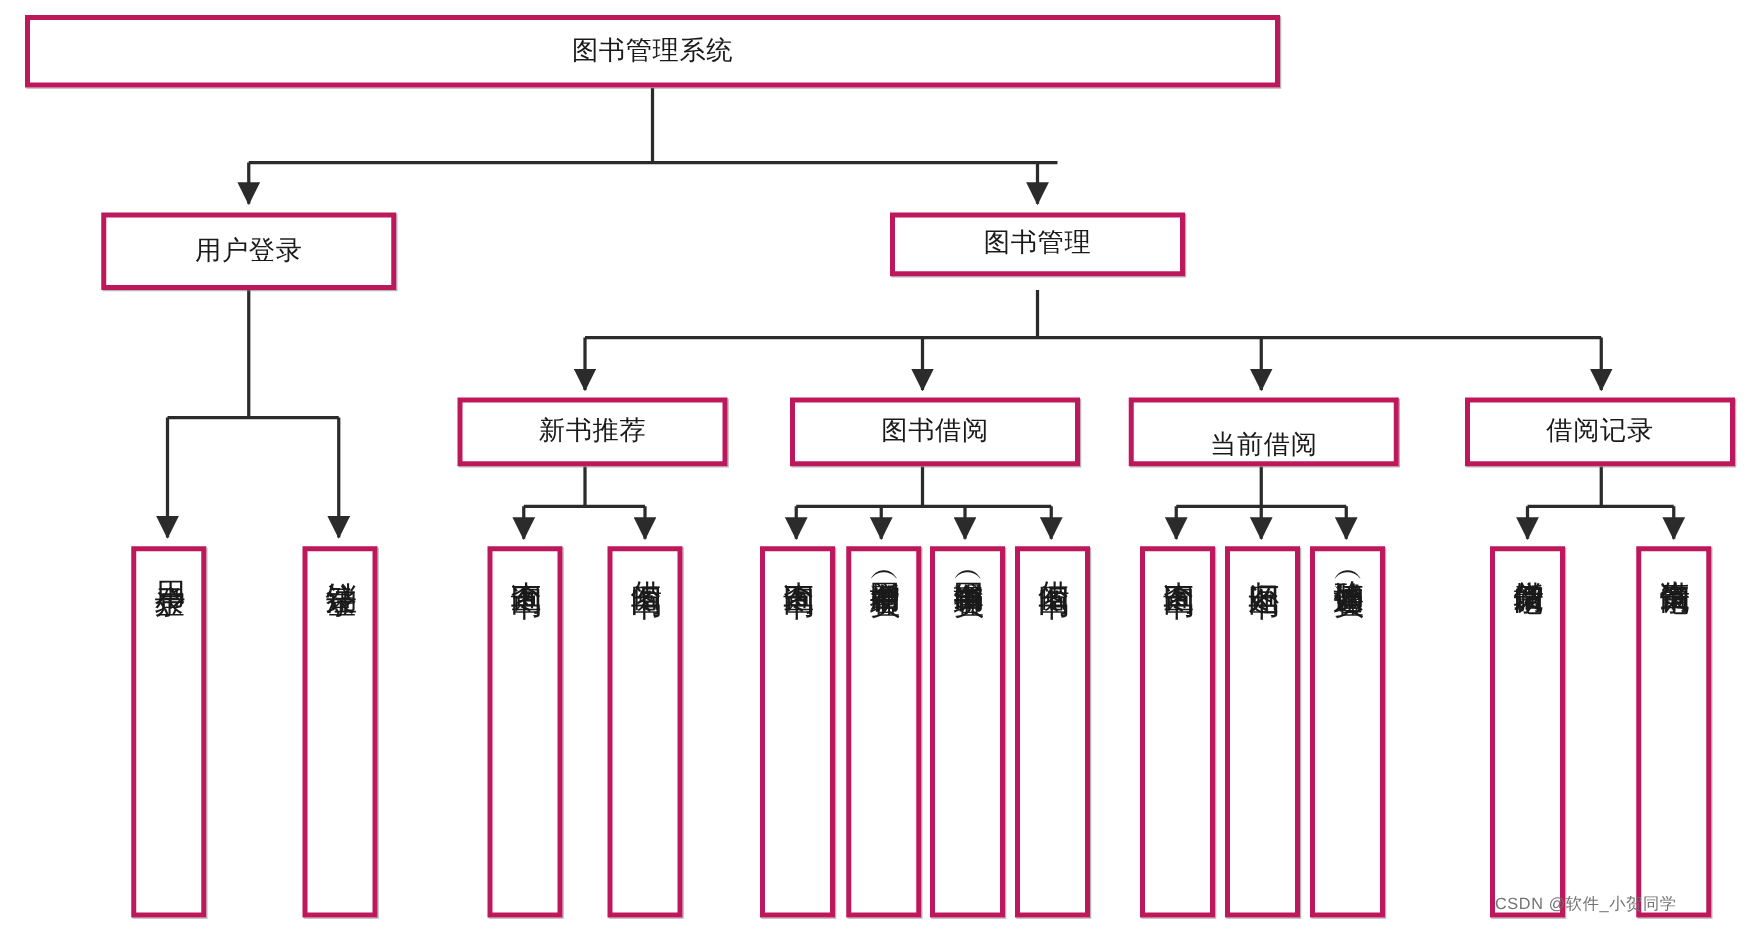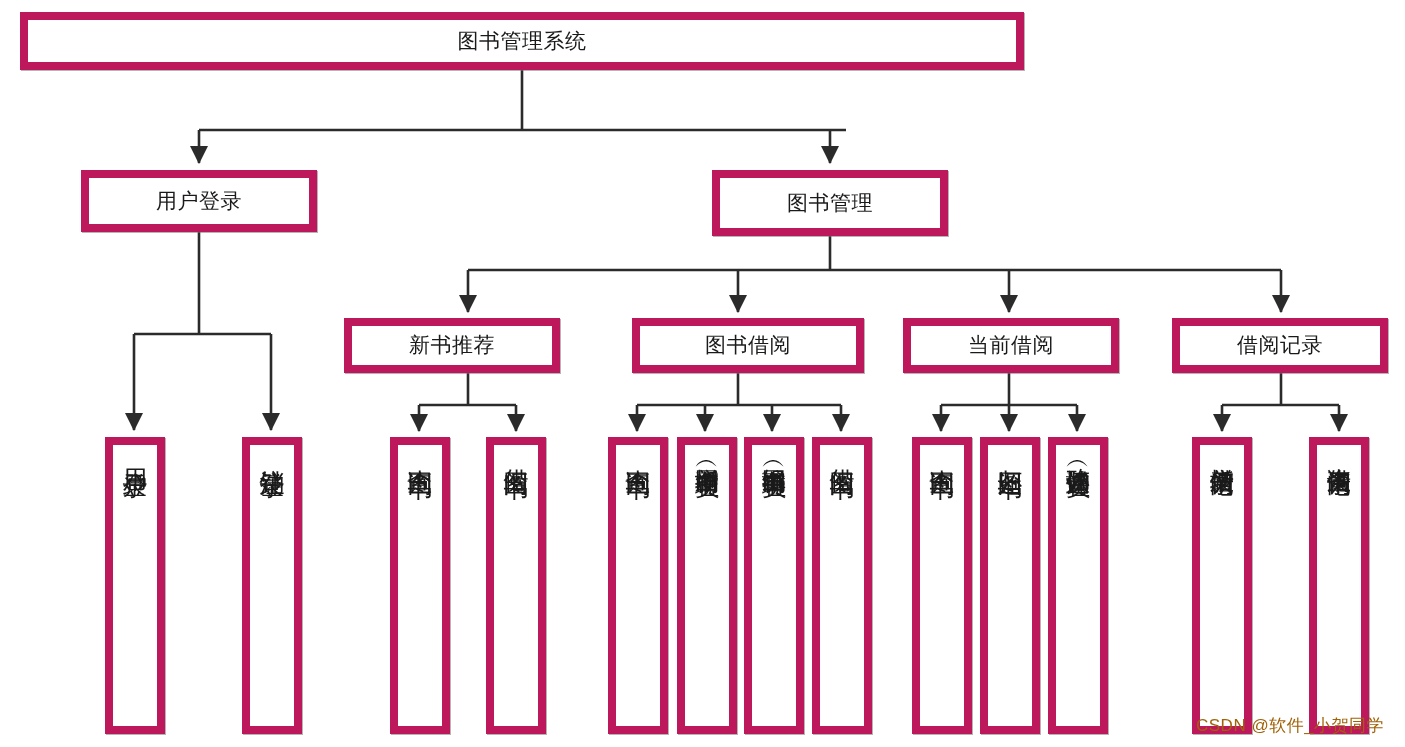--- a/index.html
+++ b/index.html
@@ -23,21 +23,21 @@
     left: 0;
     top: 0;
     width: 1405px;
     height: 747px;
     pointer-events: none;
   }
   .node {
     position: absolute;
     box-sizing: border-box;
     background: #ffffff;
-    border: 8px solid #be185d;
+    border: 4px solid #be185d;
     box-shadow: 1px 1px 0 0 rgba(120,120,120,0.55);
     display: flex;
     align-items: center;
     justify-content: center;
     color: #1a1a1a;
   }
   .node-label {
     display: block;
     text-align: center;
     line-height: 1.18;
@@ -62,22 +62,22 @@
     line-height: 1.0;
     letter-spacing: 2px;
     white-space: nowrap;
   }
   .node.vert.tall-text .node-label {
     font-size: 24px;
     letter-spacing: 1px;
   }
   .watermark {
     position: absolute;
-    font-size: 17px;
-    color: #a16207;
+    font-size: 13px;
+    color: #737373;
     white-space: nowrap;
     letter-spacing: 0.5px;
     user-select: none;
   }
 </style>
 </head>
 <body>
 
 <div id="diagram-canvas">
 
@@ -148,33 +148,33 @@
   </svg>
 
   <div class="node horiz" style="left:20px; top:12px; width:1004px; height:58px;">
     <span class="node-label">图书管理系统</span>
   </div>
 
   <div class="node horiz" style="left:81px; top:170px; width:236px; height:62px;">
     <span class="node-label">用户登录</span>
   </div>
 
-  <div class="node horiz" style="left:712px; top:170px; width:236px; height:66px;">
+  <div class="node horiz" style="left:712px; top:170px; width:236px; height:51px;">
     <span class="node-label">图书管理</span>
   </div>
 
-  <div class="node horiz" style="left:344px; top:318px; width:216px; height:55px;">
+  <div class="node horiz" style="left:366px; top:318px; width:216px; height:55px;">
     <span class="node-label">新书推荐</span>
   </div>
 
   <div class="node horiz" style="left:632px; top:318px; width:232px; height:55px;">
     <span class="node-label">图书借阅</span>
   </div>
 
-  <div class="node horiz" style="left:903px; top:318px; width:216px; height:55px;">
+  <div class="node horiz" style="left:903px; top:318px; width:216px; height:55px;align-items:flex-end;">
     <span class="node-label">当前借阅</span>
   </div>
 
   <div class="node horiz" style="left:1172px; top:318px; width:216px; height:55px;align-items:center;">
     <span class="node-label">借阅记录</span>
   </div>
 
   <div class="node vert" style="left:105px; top:437px; width:60px; height:297px;">
     <span class="node-label">用户登录</span>
   </div>

